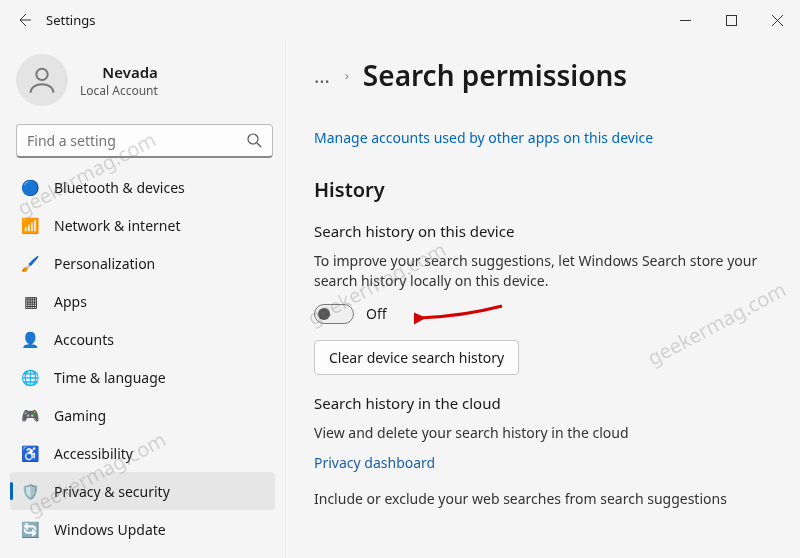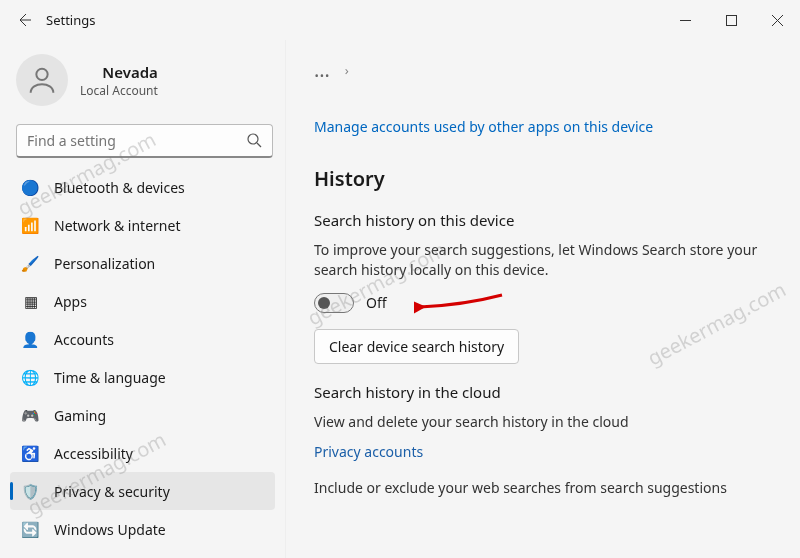--- a/index.html
+++ b/index.html
@@ -152,20 +152,21 @@
           <span class="nav-icon">🔄</span>
           <span>Windows Update</span>
         </div>
       </div>
   </div>
 
   <div class="main">
     <div class="crumb">
       <span class="dots">…</span>
       <span class="chev">›</span>
+      <span class="page-title">Search permissions</span>
     </div>
 
     <a class="link">Manage accounts used by other apps on this device</a>
 
     <div class="section-h">History</div>
 
     <div class="sub-h">Search history on this device</div>
     <div class="body-text">To improve your search suggestions, let Windows Search store your search history locally on this device.</div>
 
     <div class="toggle-row">
@@ -180,21 +181,21 @@
             </marker>
           </defs>
           <path d="M88 6 Q50 16 6 18" stroke="#d40000" stroke-width="3" fill="none" marker-end="url(#ah)"></path>
         </svg>
     </div>
 
     <div class="btn">Clear device search history</div>
 
     <div class="sub-h cloud-h">Search history in the cloud</div>
     <div class="body-text">View and delete your search history in the cloud</div>
-    <a class="link2">Privacy accounts</a>
+    <a class="link2">Privacy dashboard</a>
     <div class="body-text" style="margin-top:16px">Include or exclude your web searches from search suggestions</div>
   </div>
 </div>
 
 <div class="wm" style="left:10px; top:160px">geekermag.com</div>
 <div class="wm" style="left:300px; top:270px">geekermag.com</div>
 <div class="wm" style="left:640px; top:310px">geekermag.com</div>
 <div class="wm" style="left:20px; top:460px">geekermag.com</div>
 
 </body></html>

